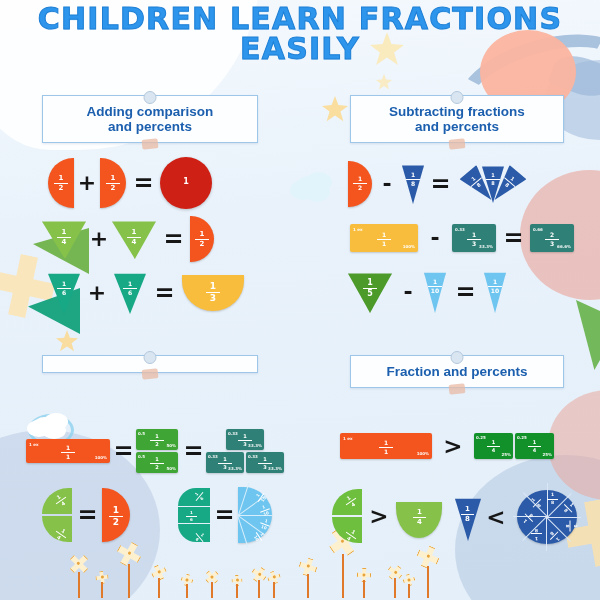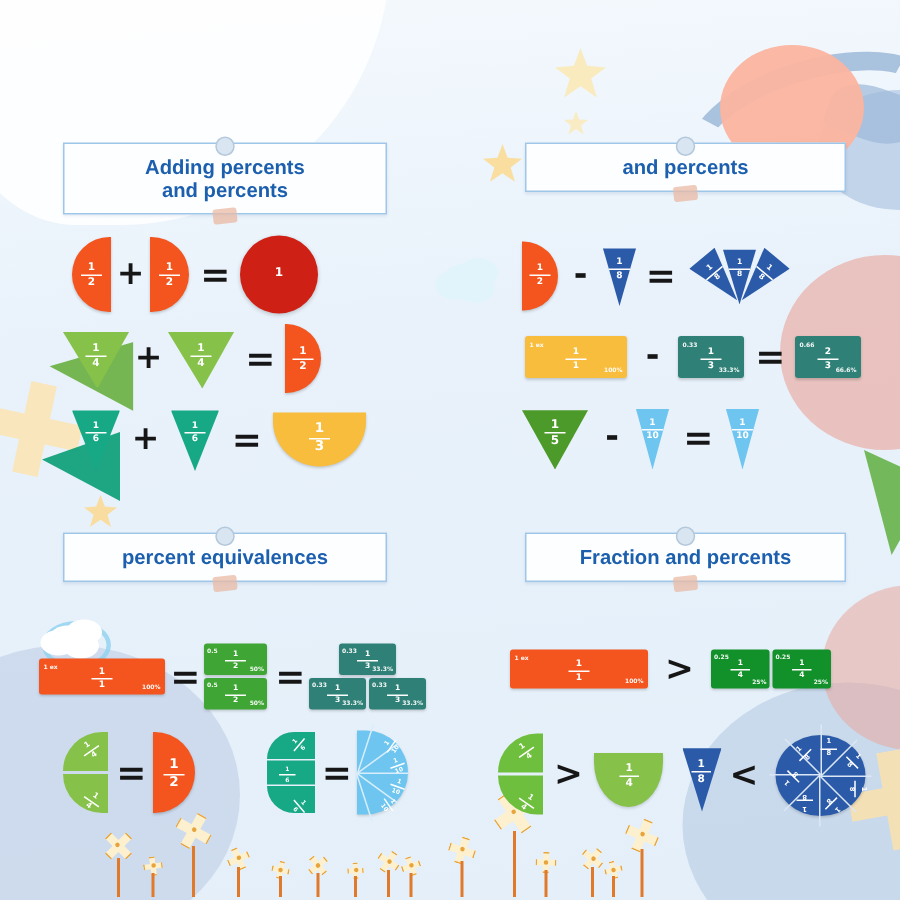--- a/index.html
+++ b/index.html
@@ -118,25 +118,29 @@
   <div class="deco star star-d"></div>
   <div class="deco cross cross-l"></div>
   <div class="deco cross cross-r"></div>
   <div class="deco leaf leaf-g1"></div>
   <div class="deco leaf leaf-g2"></div>
   <div class="deco cloud cloud-w"></div>
   <div class="deco cloud-ring"></div>
   <div class="deco cloud cloud-w2"></div>
   <div class="deco green-tri"></div>
 
+  <div id="title">
+    <div class="line">CHILDREN LEARN FRACTIONS</div>
+    <div class="line">EASILY</div>
+  </div>
 
   <div class="panel" style="left:42px;top:95px;width:216px;">
     <div class="phead">
       <span class="pin"></span>
-      <div>Adding percents</div>
+      <div>Adding comparison</div>
       <div>and percents</div>
       <span class="tape"></span>
     </div>
   </div>
 
   <div class="prow" style="position:absolute;left:48px;top:155px;width:215px;height:56px;z-index:5;">
     <div class="glyph" style="width:26px;height:50px;">
       <div style="width:26px;height:50px;background:#f4541d;border-radius:999px 0 0 999px;box-shadow:0 1px 2px rgba(0,0,0,.2);"></div>
       <span class="lbl frac" style="left:6px;top:17px;width:14px;font-size:7px;">
         <span class="n">1</span>
@@ -211,20 +215,21 @@
       <span class="lbl frac" style="left:24px;top:7px;width:14px;font-size:9px;">
         <span class="n">1</span>
         <span class="b">3</span>
       </span>
     </div>
   </div>
 
   <div class="panel" style="left:350px;top:95px;width:214px;">
     <div class="phead">
       <span class="pin"></span>
+      <div>Subtracting fractions</div>
       <div>and percents</div>
       <span class="tape"></span>
     </div>
   </div>
 
   <div class="prow" style="position:absolute;left:348px;top:158px;width:230px;height:52px;z-index:5;">
     <div class="glyph" style="width:24px;height:46px;">
       <div style="width:24px;height:46px;background:#f4541d;border-radius:0 999px 999px 0;box-shadow:0 1px 2px rgba(0,0,0,.2);"></div>
       <span class="lbl frac" style="left:5px;top:15px;width:14px;font-size:6px;">
         <span class="n">1</span>
@@ -320,21 +325,20 @@
       <span class="lbl frac" style="left:4px;top:8px;width:14px;font-size:6px;">
         <span class="n">1</span>
         <span class="b">10</span>
       </span>
     </div>
   </div>
 
   <div class="panel" style="left:42px;top:355px;width:216px;">
     <div class="phead">
       <span class="pin"></span>
-      <div>percent equivalences</div>
       <span class="tape"></span>
     </div>
   </div>
 
   <div class="prow" style="position:absolute;left:26px;top:428px;width:290px;height:46px;z-index:5;align-items:center;">
     <div class="tile" style="width:84px;height:24px;background:#f4541d;">
       <span class="corner" style="left:3px;top:3px;">1 ex</span>
       <span class="lbl frac" style="left:35px;top:6px;width:14px;font-size:6px;">
         <span class="n">1</span>
         <span class="b">1</span>

